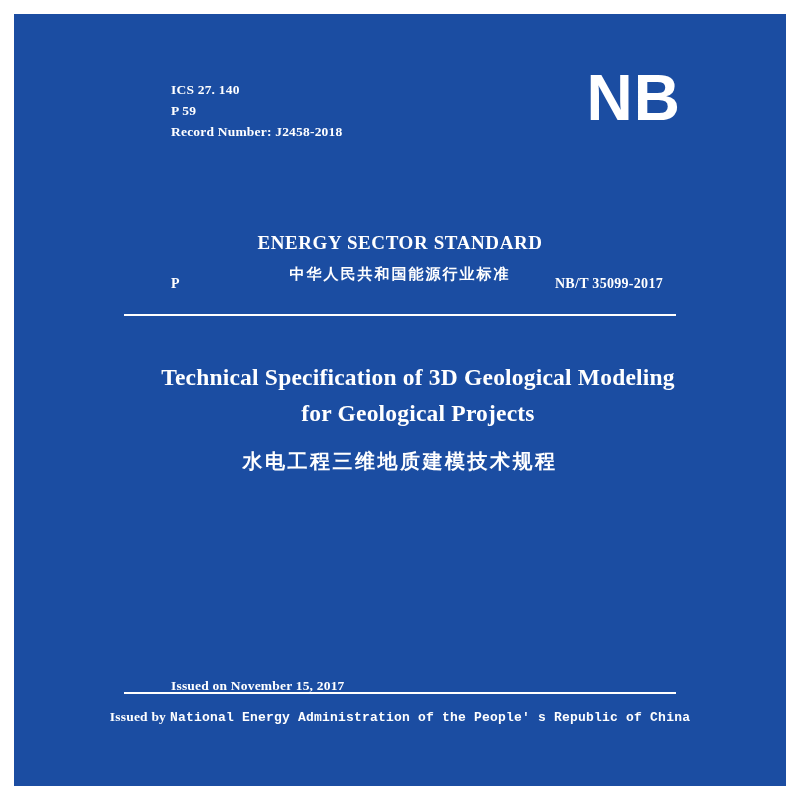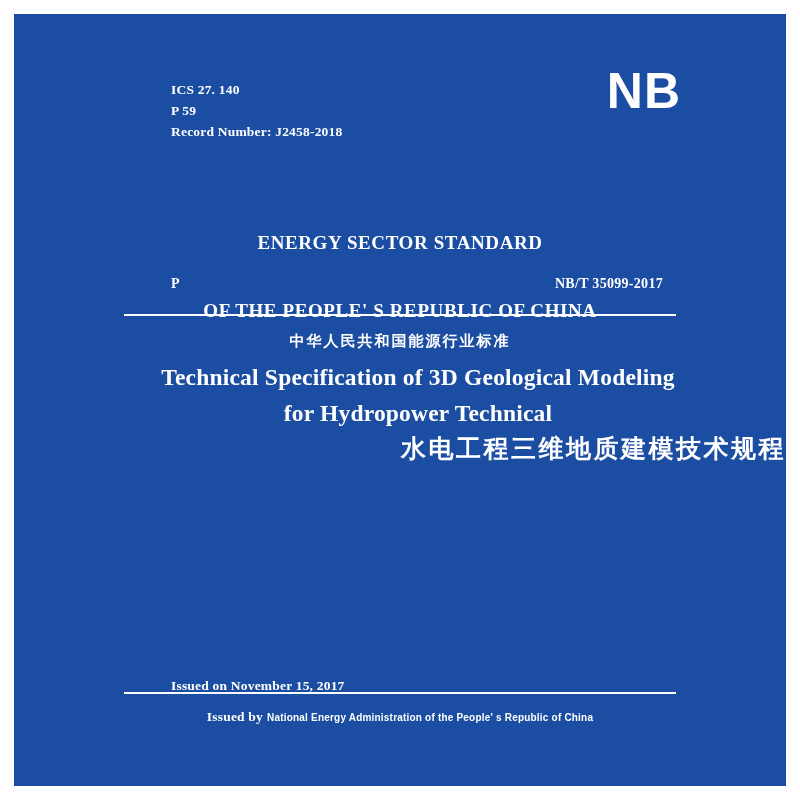--- a/index.html
+++ b/index.html
@@ -44,21 +44,21 @@
     letter-spacing: 0.2px;
     white-space: nowrap;
   }
 
   .nb-logo {
     position: absolute;
     top: 52px;
     right: 105px;
     font-family: "Liberation Sans", sans-serif;
     font-weight: bold;
-    font-size: 50px;
+    font-size: 64px;
     letter-spacing: 1px;
     line-height: 1;
   }
 
   
   .std-titles {
     position: absolute;
     top: 175px;
     left: 0;
     right: 0;
@@ -120,23 +120,23 @@
     font-family: "Liberation Serif", serif;
     font-weight: bold;
     font-size: 23.5px;
     line-height: 1.55;
     letter-spacing: 0.2px;
     margin-left: 36px;
   }
   .main-title .cn-title {
     font-family: "DejaVu Sans", sans-serif;
     font-weight: bold;
-    font-size: 25px;
+    font-size: 20px;
     letter-spacing: 2.5px;
-    text-align: right;
+    margin-top: 16px;
   }
 
   
   .dates {
     position: absolute;
     top: 664px;
     left: 157px;
     right: 123px;
     display: flex;
     justify-content: space-between;
@@ -156,56 +156,55 @@
     right: 0;
     text-align: center;
   }
   .issuer .issued-by {
     font-family: "Liberation Serif", serif;
     font-weight: bold;
     font-size: 13.5px;
     letter-spacing: 0.2px;
   }
   .issuer .org {
-    font-family: Liberation Sans, sans-serif;
-    font-weight: bold;
-    font-size: 10px;
+    font-family: Liberation Mono, monospace;
+    font-weight: bold;
+    font-size: 13px;
     letter-spacing: 0.2px;
   }
 </style>
 </head>
 <body>
 
 <div class="page">
   <div class="cover">
 
     <div class="top-block">
       <div>ICS 27. 140</div>
       <div>P 59</div>
       <div>Record Number: J2458-2018</div>
     </div>
 
     <div class="nb-logo">NB</div>
 
     <div class="std-titles">
       <div class="en1">ENERGY SECTOR STANDARD</div>
-      <div class="en2">OF THE PEOPLE' S REPUBLIC OF CHINA</div>
       <div class="cn">中华人民共和国能源行业标准</div>
     </div>
 
     <div class="code-row">
       <div class="left">P</div>
       <div class="right">NB/T 35099-2017</div>
     </div>
 
     <div class="rule rule-top"></div>
 
     <div class="main-title">
       <div class="line">Technical Specification of 3D Geological Modeling</div>
-      <div class="line">for Hydropower Technical</div>
+      <div class="line">for Geological Projects</div>
       <div class="cn-title">水电工程三维地质建模技术规程</div>
     </div>
 
     <div class="dates">
       <div>Issued on November 15, 2017</div>
     </div>
 
     <div class="rule rule-bottom"></div>
 
     <div class="issuer">

